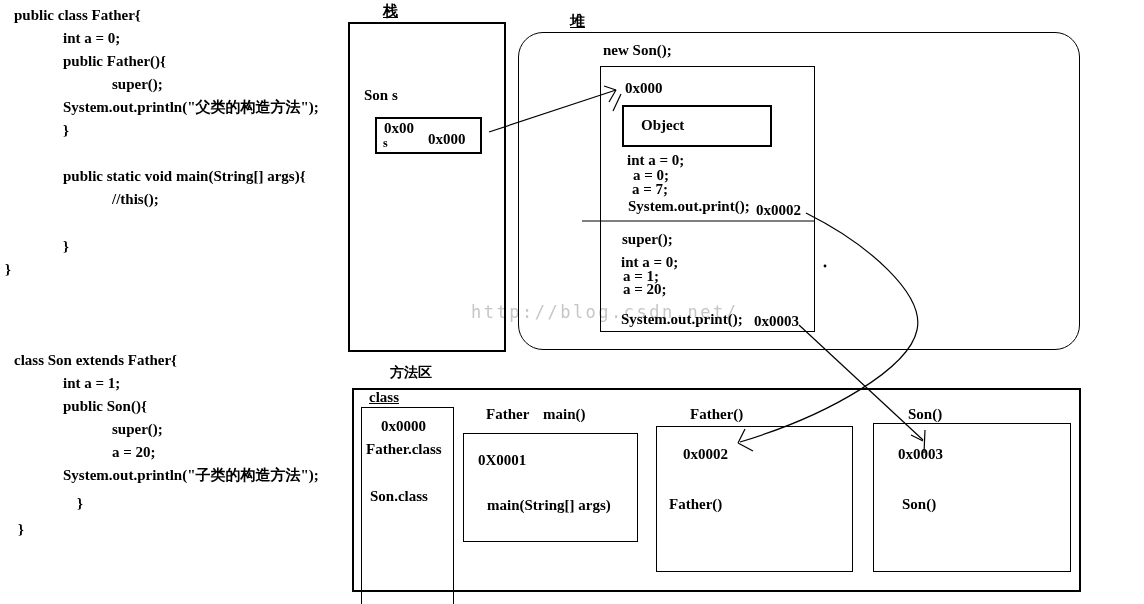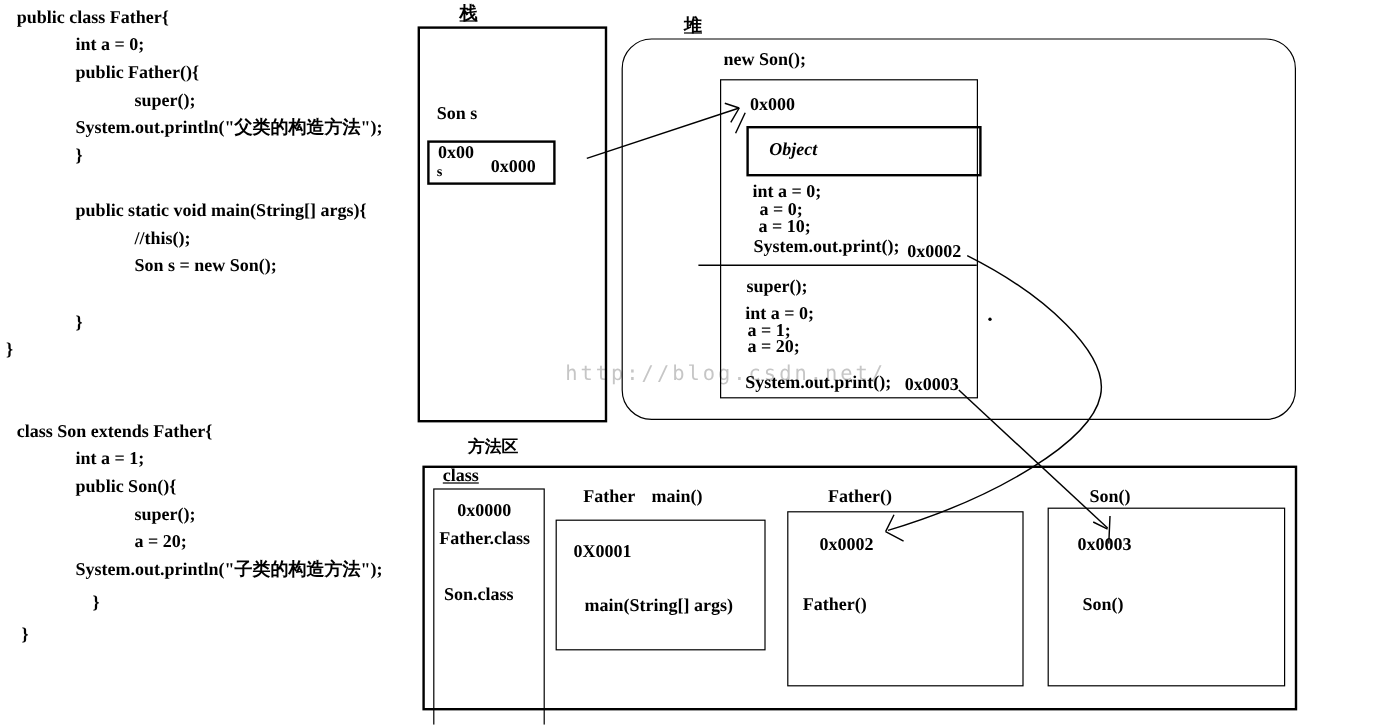--- a/index.html
+++ b/index.html
@@ -30,57 +30,56 @@
 
   <div class="code" style="left:5px;top:4px;width:345px;">
     <div class="cline ind0">public class Father{</div>
     <div class="cline ind1">int a = 0;</div>
     <div class="cline ind1">public Father(){</div>
     <div class="cline ind2">super();</div>
     <div class="cline ind1">System.out.println("父类的构造方法");</div>
     <div class="cline ind1">}</div>
     <div class="cline ind1" style="margin-top:23px;">public static void main(String[] args){</div>
     <div class="cline ind2">//this();</div>
-    <div class="cline ind2">Son s = new Son();</div>
     <div class="cline ind1" style="margin-top:24px;">}</div>
     <div class="cline ind0" style="padding-left:0;">}</div>
   </div>
 
   <div class="code" style="left:5px;top:349px;width:345px;">
     <div class="cline ind0">class Son extends Father{</div>
     <div class="cline ind1">int a = 1;</div>
     <div class="cline ind1">public Son(){</div>
     <div class="cline ind2">super();</div>
     <div class="cline ind2">a = 20;</div>
     <div class="cline ind1">System.out.println("子类的构造方法");</div>
     <div class="cline" style="padding-left:72px;margin-top:5px;">}</div>
     <div class="cline" style="padding-left:13px;margin-top:3px;">}</div>
   </div>
 
   <div class="zone-label" style="left:383px;top:2px;">栈</div>
   <div class="box" style="left:348px;top:22px;width:158px;height:330px;"></div>
   <div class="txt" style="left:364px;top:87px;">Son s</div>
-  <div class="box" style="left:356px;top:117px;width:107px;height:37px;text-align:center;">
+  <div class="box" style="left:375px;top:117px;width:107px;height:37px;text-align:center;">
     <span class="txt" style="left:7px;top:1px;">0x00</span>
     <span class="txt small" style="left:6px;top:16px;">s</span>
     <span class="txt" style="left:51px;top:12px;">0x000</span>
   </div>
 
   <div class="zone-label" style="left:570px;top:12px;">堆</div>
   <div class="box thin heap-box" style="left:518px;top:32px;width:562px;height:318px;"></div>
   <div class="txt" style="left:603px;top:42px;text-align:right;">new Son();</div>
 
   <div class="box thin" style="left:600px;top:66px;width:215px;height:266px;">
     <span class="txt" style="left:24px;top:13px;">0x000</span>
-    <div class="box" style="left:21px;top:38px;width:196px;height:42px;font-style:italic;">
+    <div class="box" style="left:21px;top:38px;width:150px;height:42px;">
       <span class="txt" style="left:17px;top:10px;">Object</span>
     </div>
     <span class="txt" style="left:26px;top:85px;">int a = 0;</span>
     <span class="txt" style="left:32px;top:100px;">a = 0;</span>
-    <span class="txt" style="left:31px;top:114px;">a = 10;</span>
+    <span class="txt" style="left:31px;top:114px;">a = 7;</span>
     <span class="txt" style="left:27px;top:131px;">System.out.print();</span>
     <span class="txt" style="left:155px;top:135px;">0x0002</span>
     <span class="txt" style="left:21px;top:164px;">super();</span>
     <span class="txt" style="left:20px;top:187px;">int a = 0;</span>
     <span class="txt" style="left:22px;top:201px;">a = 1;</span>
     <span class="txt" style="left:22px;top:214px;">a = 20;</span>
     <span class="txt" style="left:20px;top:244px;">System.out.print();</span>
     <span class="txt" style="left:153px;top:246px;">0x0003</span>
   </div>
 

